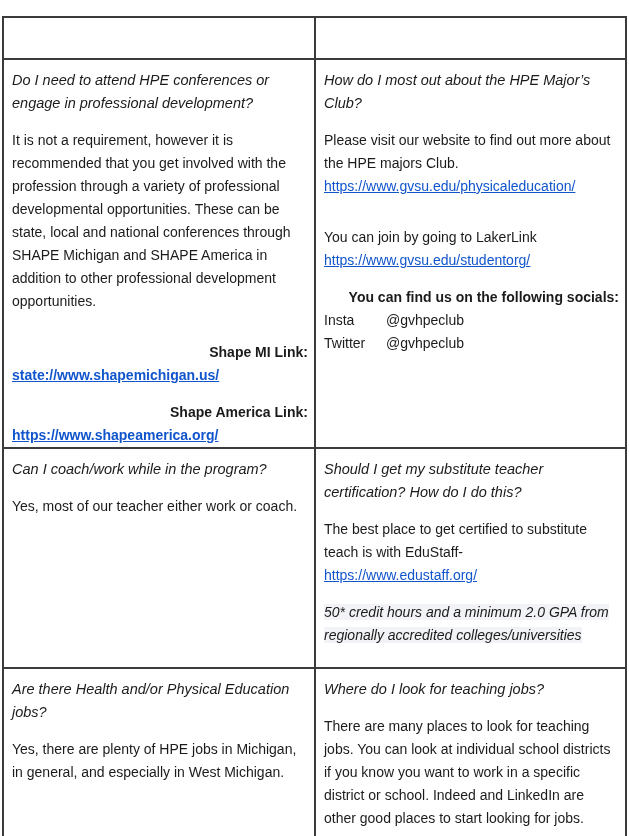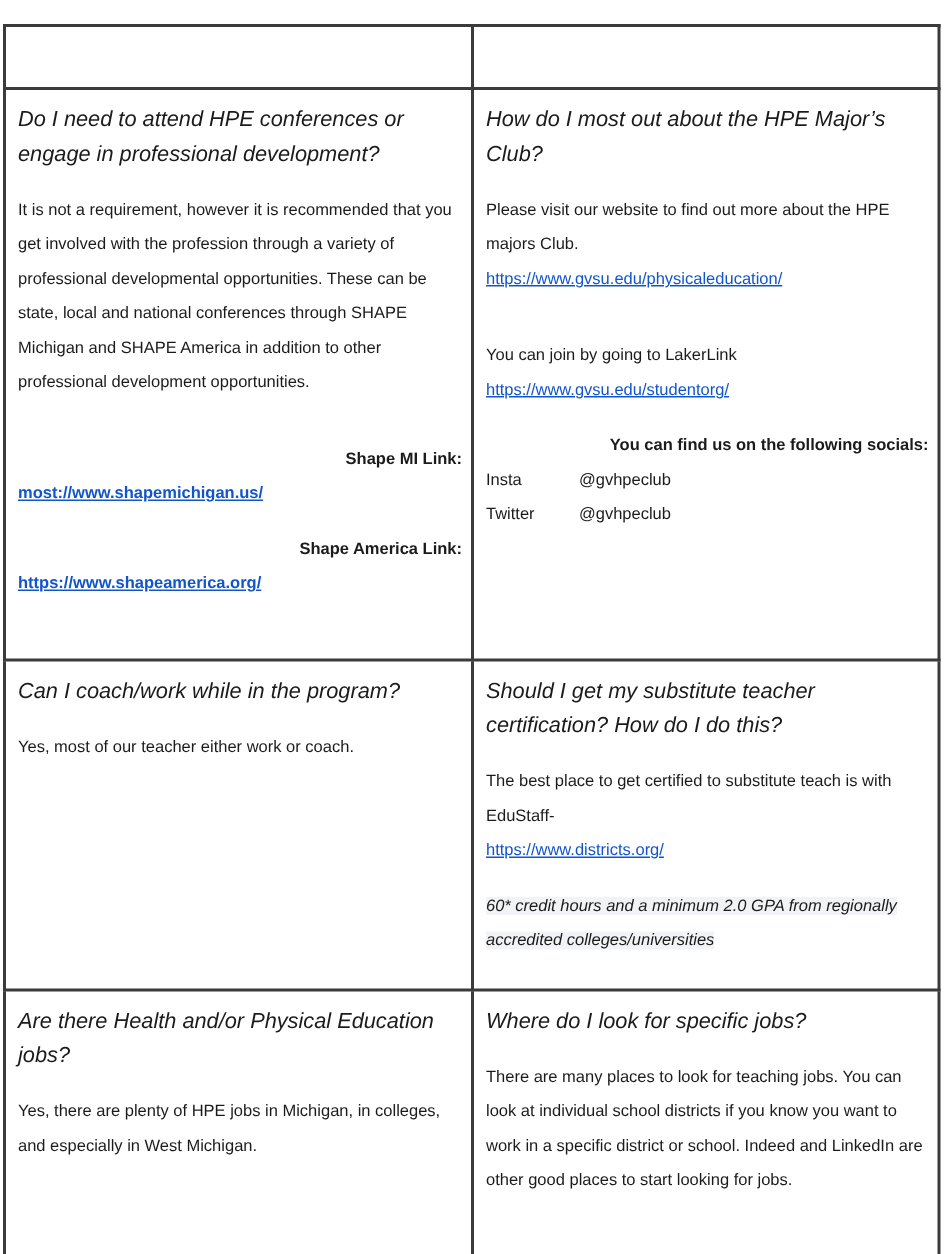--- a/index.html
+++ b/index.html
@@ -23,21 +23,21 @@
     margin: 16px 2px 0 2px;
   }
   td {
     border: 2px solid var(--border, #3b3b3b);
     vertical-align: top;
     padding: 9px 6px 0 8px;
     overflow: hidden;
     background: #ffffff;
   }
   .para {
-    font-size: 11px;
+    font-size: 14px;
     line-height: 23px;
     color: var(--text, #1b1b1b);
     word-wrap: break-word;
   }
   .question {
     font-style: italic;
     font-size: 14.5px;
   }
   .bold { font-weight: bold; text-align: right; }
   .blank { height: 14px; }
@@ -64,21 +64,21 @@
           <td></td>
         </tr>
         <tr style="height: 381px;">
           <td>
             <div class="para question">Do I need to attend HPE conferences or engage in professional development?</div>
             <div class="blank"></div>
             <div class="para">It is not a requirement, however it is recommended that you get involved with the profession through a variety of professional developmental opportunities. These can be state, local and national conferences through SHAPE Michigan and SHAPE America in addition to other professional development opportunities.</div>
             <div class="blank"></div>
             <div class="blank"></div>
             <div class="para bold">Shape MI Link:</div>
-            <div class="para"><a class="link bold" href="#">most://www.shapemichigan.us/</a></div>
+            <div class="para"><a class="link bold" href="#">state://www.shapemichigan.us/</a></div>
             <div class="blank"></div>
             <div class="para bold">Shape America Link:</div>
             <div class="para"><a class="link bold" href="#">https://www.shapeamerica.org/</a></div>
           </td>
           <td>
             <div class="para question">How do I most out about the HPE Major’s Club?</div>
             <div class="blank"></div>
             <div class="para">Please visit our website to find out more about the HPE majors Club.</div>
             <div class="para"><a class="link" href="#">https://www.gvsu.edu/physicaleducation/</a></div>
             <div class="blank"></div>
@@ -94,32 +94,32 @@
         <tr style="height: 220px;">
           <td>
             <div class="para question">Can I coach/work while in the program?</div>
             <div class="blank"></div>
             <div class="para">Yes, most of our teacher either work or coach.</div>
           </td>
           <td>
             <div class="para question">Should I get my substitute teacher certification? How do I do this?</div>
             <div class="blank"></div>
             <div class="para">The best place to get certified to substitute teach is with EduStaff-</div>
-            <div class="para"><a class="link" href="#">https://www.districts.org/</a></div>
+            <div class="para"><a class="link" href="#">https://www.edustaff.org/</a></div>
             <div class="blank"></div>
-            <div class="para note"><span class="hl">60* credit hours and a minimum 2.0 GPA from regionally accredited colleges/universities</span></div>
+            <div class="para note"><span class="hl">50* credit hours and a minimum 2.0 GPA from regionally accredited colleges/universities</span></div>
           </td>
         </tr>
         <tr style="height: 239px;">
           <td>
             <div class="para question">Are there Health and/or Physical Education jobs?</div>
             <div class="blank"></div>
-            <div class="para">Yes, there are plenty of HPE jobs in Michigan, in colleges, and especially in West Michigan.</div>
+            <div class="para">Yes, there are plenty of HPE jobs in Michigan, in general, and especially in West Michigan.</div>
           </td>
           <td>
-            <div class="para question">Where do I look for specific jobs?</div>
+            <div class="para question">Where do I look for teaching jobs?</div>
             <div class="blank"></div>
             <div class="para">There are many places to look for teaching jobs. You can look at individual school districts if you know you want to work in a specific district or school. Indeed and LinkedIn are other good places to start looking for jobs.</div>
           </td>
         </tr>
       </tbody>
   </table>
 </div>
 
 </body></html>

